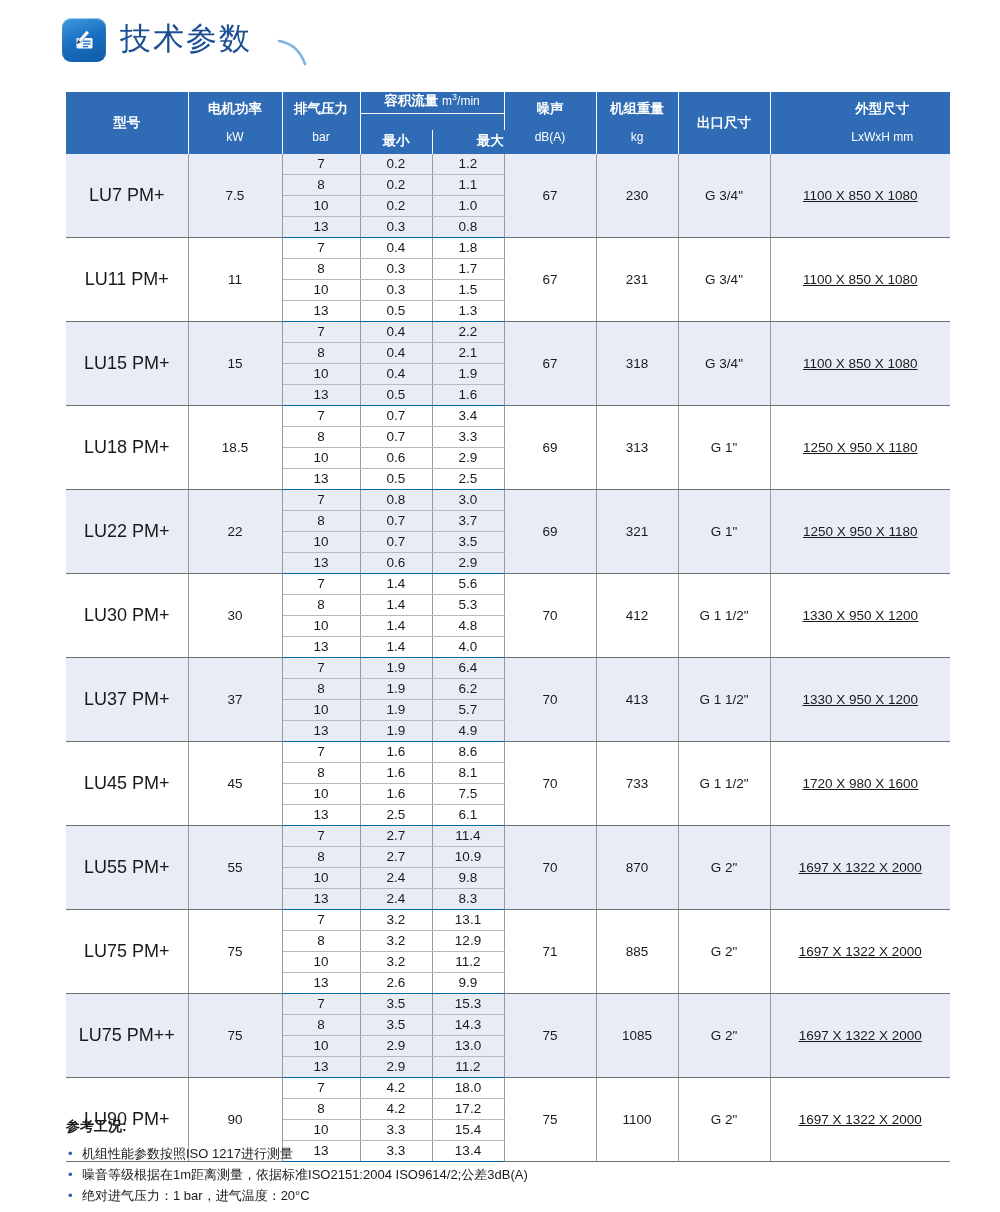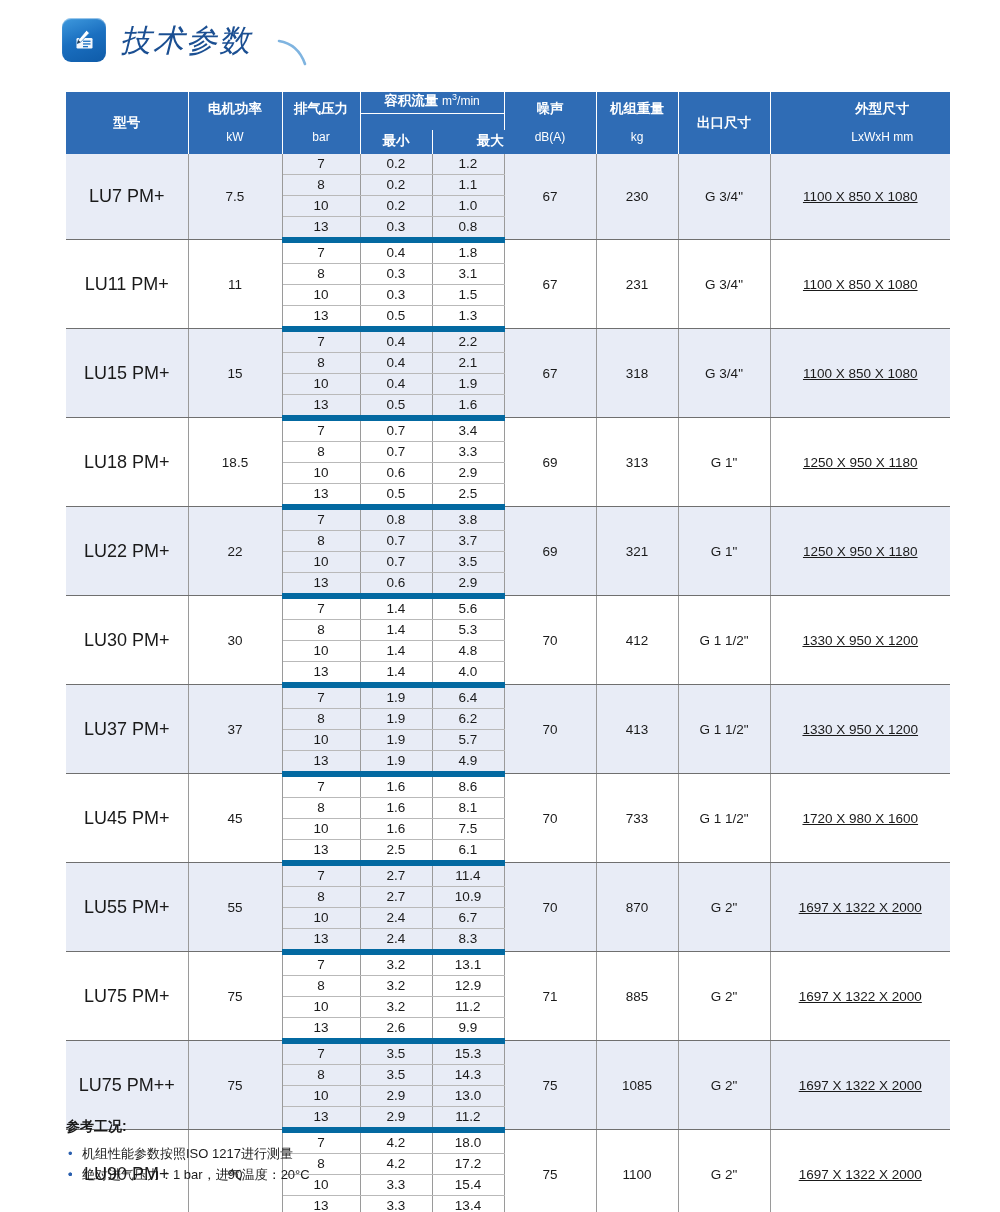--- a/index.html
+++ b/index.html
@@ -15,23 +15,22 @@
     position: relative;
     overflow: hidden;
   }
 
   
   .title-bar {
     position: absolute;
     left: 62px;
     top: 18px;
     display: flex;
-    align-items: flex-end;
+    align-items: flex-start;
     gap: 14px;
-    font-style: italic;
   }
   .title-icon {
     width: 44px;
     height: 44px;
     border-radius: 9px;
     background: linear-gradient(160deg, #3f9ade 0%, #1a6fc0 48%, #0f5ba8 100%);
     box-shadow: inset 0 1px 1px rgba(255,255,255,.55);
     display: flex;
     align-items: center;
     justify-content: center;
@@ -104,21 +103,21 @@
     color: #1a1a1a;
     font-size: 13.5px;
   }
   tbody td.last-col { border-right: none; text-decoration: underline; }
   tbody tr td { height: 20px; }
   tbody .grp-cell {
     border-bottom: 1px solid #6f6f6f;
   }
   tbody tr.grp-end td { border-bottom: 1px solid #6f6f6f; }
   tbody td.sub { border-bottom: 1px solid #b9b9b9; }
-  tbody tr.grp-end td.sub { border-bottom: 6px solid #0369a1; }
+  tbody tr.grp-end td.sub { border-bottom: 1px solid #0369a1; }
 
   .band-blue td, .band-blue .grp-cell { background: #e8ecf6; }
   .band-white td, .band-white .grp-cell { background: #ffffff; }
 
   .model { font-size: 18px; }
 
   
   .notes {
     position: absolute;
     left: 66px;
@@ -250,21 +249,21 @@
         <td class="sub">0.4</td>
         <td class="sub">1.8</td>
         <td rowspan="4" class="grp-cell">67</td>
         <td rowspan="4" class="grp-cell">231</td>
         <td rowspan="4" class="grp-cell">G 3/4"</td>
         <td rowspan="4" class="grp-cell last-col">1100 X 850 X 1080</td>
       </tr>
       <tr class="band-white">
         <td class="sub">8</td>
         <td class="sub">0.3</td>
-        <td class="sub">3.1</td>
+        <td class="sub">1.7</td>
       </tr>
       <tr class="band-white">
         <td class="sub">10</td>
         <td class="sub">0.3</td>
         <td class="sub">1.5</td>
       </tr>
       <tr class="band-white grp-end">
         <td class="sub">13</td>
         <td class="sub">0.5</td>
         <td class="sub">1.3</td>
@@ -319,21 +318,21 @@
       <tr class="band-white grp-end">
         <td class="sub">13</td>
         <td class="sub">0.5</td>
         <td class="sub">2.5</td>
       </tr>
       <tr class="band-blue">
         <td rowspan="4" class="grp-cell model">LU22 PM+</td>
         <td rowspan="4" class="grp-cell ">22</td>
         <td class="sub">7</td>
         <td class="sub">0.8</td>
-        <td class="sub">3.8</td>
+        <td class="sub">3.0</td>
         <td rowspan="4" class="grp-cell">69</td>
         <td rowspan="4" class="grp-cell">321</td>
         <td rowspan="4" class="grp-cell">G 1"</td>
         <td rowspan="4" class="grp-cell last-col">1250 X 950 X 1180</td>
       </tr>
       <tr class="band-blue">
         <td class="sub">8</td>
         <td class="sub">0.7</td>
         <td class="sub">3.7</td>
       </tr>
@@ -437,21 +436,21 @@
         <td rowspan="4" class="grp-cell last-col">1697 X 1322 X 2000</td>
       </tr>
       <tr class="band-blue">
         <td class="sub">8</td>
         <td class="sub">2.7</td>
         <td class="sub">10.9</td>
       </tr>
       <tr class="band-blue">
         <td class="sub">10</td>
         <td class="sub">2.4</td>
-        <td class="sub">6.7</td>
+        <td class="sub">9.8</td>
       </tr>
       <tr class="band-blue grp-end">
         <td class="sub">13</td>
         <td class="sub">2.4</td>
         <td class="sub">8.3</td>
       </tr>
       <tr class="band-white">
         <td rowspan="4" class="grp-cell model">LU75 PM+</td>
         <td rowspan="4" class="grp-cell ">75</td>
         <td class="sub">7</td>
@@ -529,16 +528,16 @@
         <td class="sub">3.3</td>
         <td class="sub">13.4</td>
       </tr>
     </tbody>
 </table>
 
 <div class="notes">
   <div class="notes-title">参考工况:</div>
   <div id="notes-list">
       <div class="note-item"><span class="bullet">•</span><span>机组性能参数按照ISO 1217进行测量</span></div>
-      <div class="note-item"><span class="bullet">•</span></div>
+      <div class="note-item"><span class="bullet">•</span><span>噪音等级根据在1m距离测量，依据标准ISO2151:2004 ISO9614/2;公差3dB(A)</span></div>
       <div class="note-item"><span class="bullet">•</span><span>绝对进气压力：1 bar，进气温度：20°C</span></div>
     </div>
 </div>
 
 </body></html>

